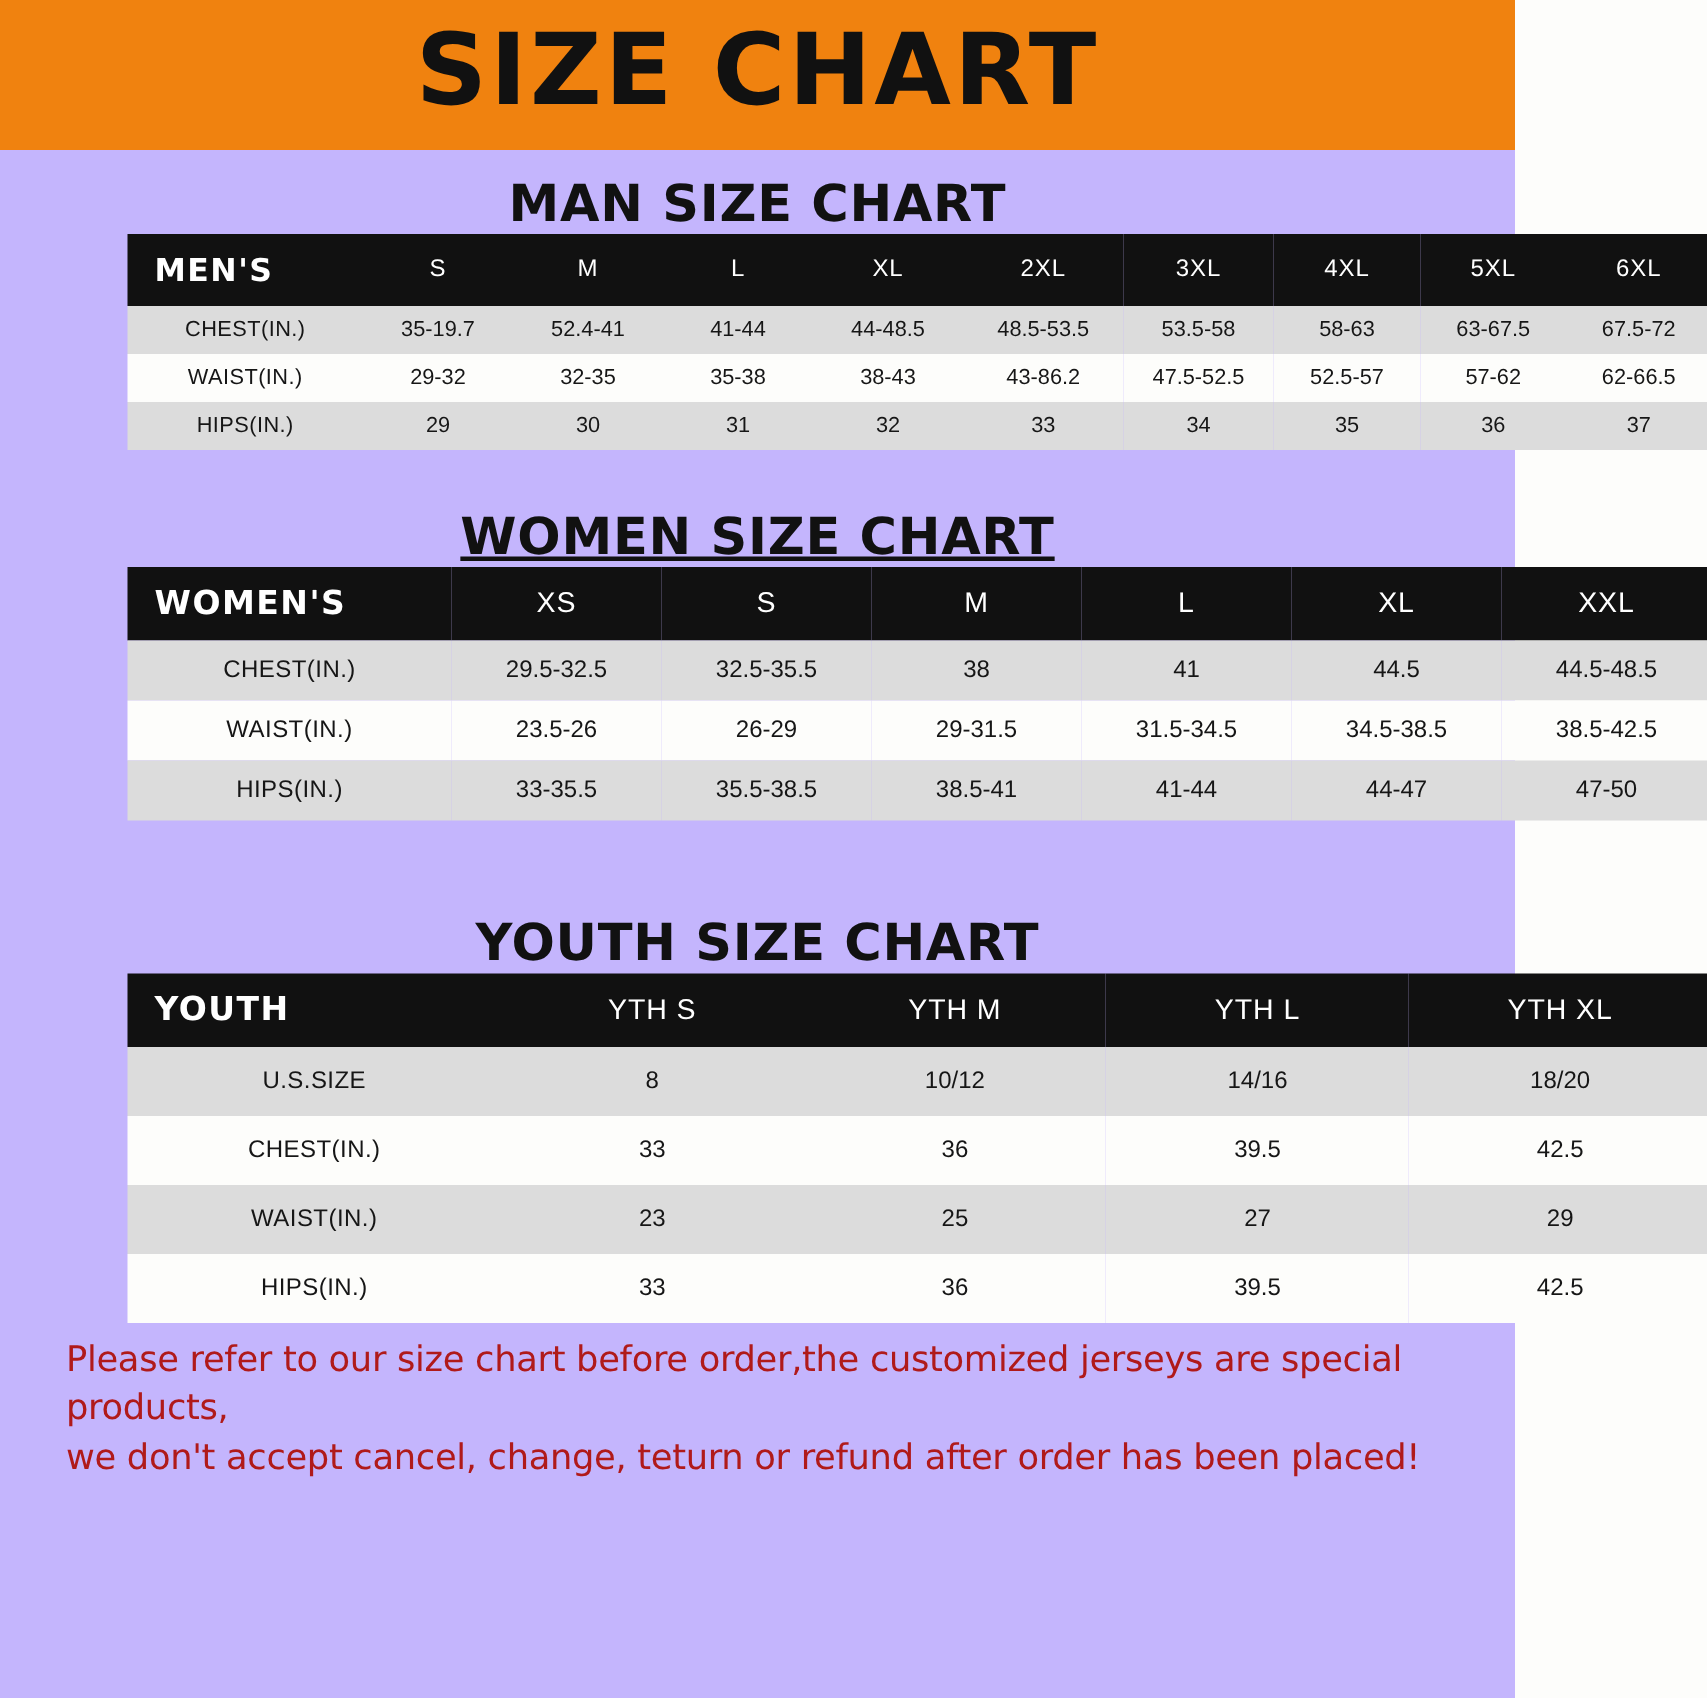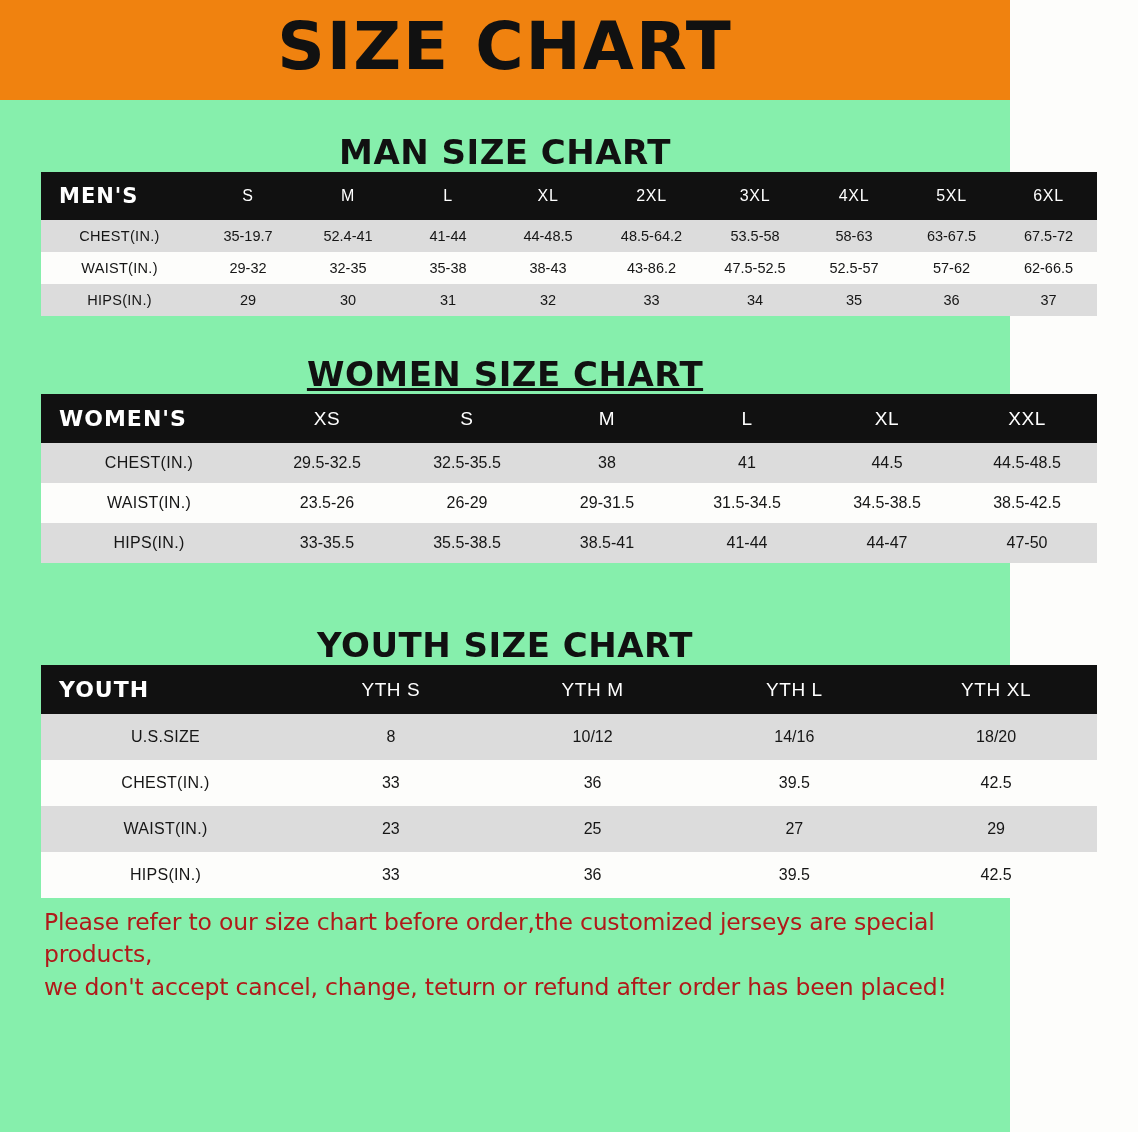--- a/index.html
+++ b/index.html
@@ -12,21 +12,21 @@
     width: 1138px;
     height: 1132px;
     font-family: "Liberation Sans", sans-serif;
     color: #111;
     overflow: hidden;
   }
   .page {
     width: 1010px;
     height: 1132px;
     position: relative;
-    background: #86efac;
+    background: #c4b5fd;
   }
 
   
   .banner {
     height: 100px;
     background: #f0820f;
     display: flex;
     align-items: center;
     justify-content: center;
   }
@@ -42,27 +42,28 @@
 
   
   .section-title {
     text-align: center;
     font-family: "DejaVu Sans", sans-serif;
     font-weight: bold;
     font-size: 34px;
     letter-spacing: 0.5px;
     color: #111;
   }
-  .t-man    { margin-top: 32px; }
+  .t-man    { margin-top: 16px; }
   .t-women  { margin-top: 38px; text-decoration: underline; }
   .t-youth  { margin-top: 62px; }
 
   
   .tbl-wrap {
     padding: 0 41px;
+    margin-left: 44px;
   }
   table.chart {
     width: 1056px;
     border-collapse: collapse;
     table-layout: fixed;
     font-family: "Liberation Sans", sans-serif;
   }
   table.chart thead th {
     background: #111111;
     color: #ffffff;
@@ -160,21 +161,21 @@
           <th>6XL</th>
         </tr>
       </thead>
       <tbody>
         <tr class="shade">
           <td class="rowhead">CHEST(IN.)</td>
           <td>35-19.7</td>
           <td>52.4-41</td>
           <td>41-44</td>
           <td>44-48.5</td>
-          <td>48.5-64.2</td>
+          <td>48.5-53.5</td>
           <td>53.5-58</td>
           <td>58-63</td>
           <td>63-67.5</td>
           <td>67.5-72</td>
         </tr>
         <tr class="plain">
           <td class="rowhead">WAIST(IN.)</td>
           <td>29-32</td>
           <td>32-35</td>
           <td>35-38</td>

